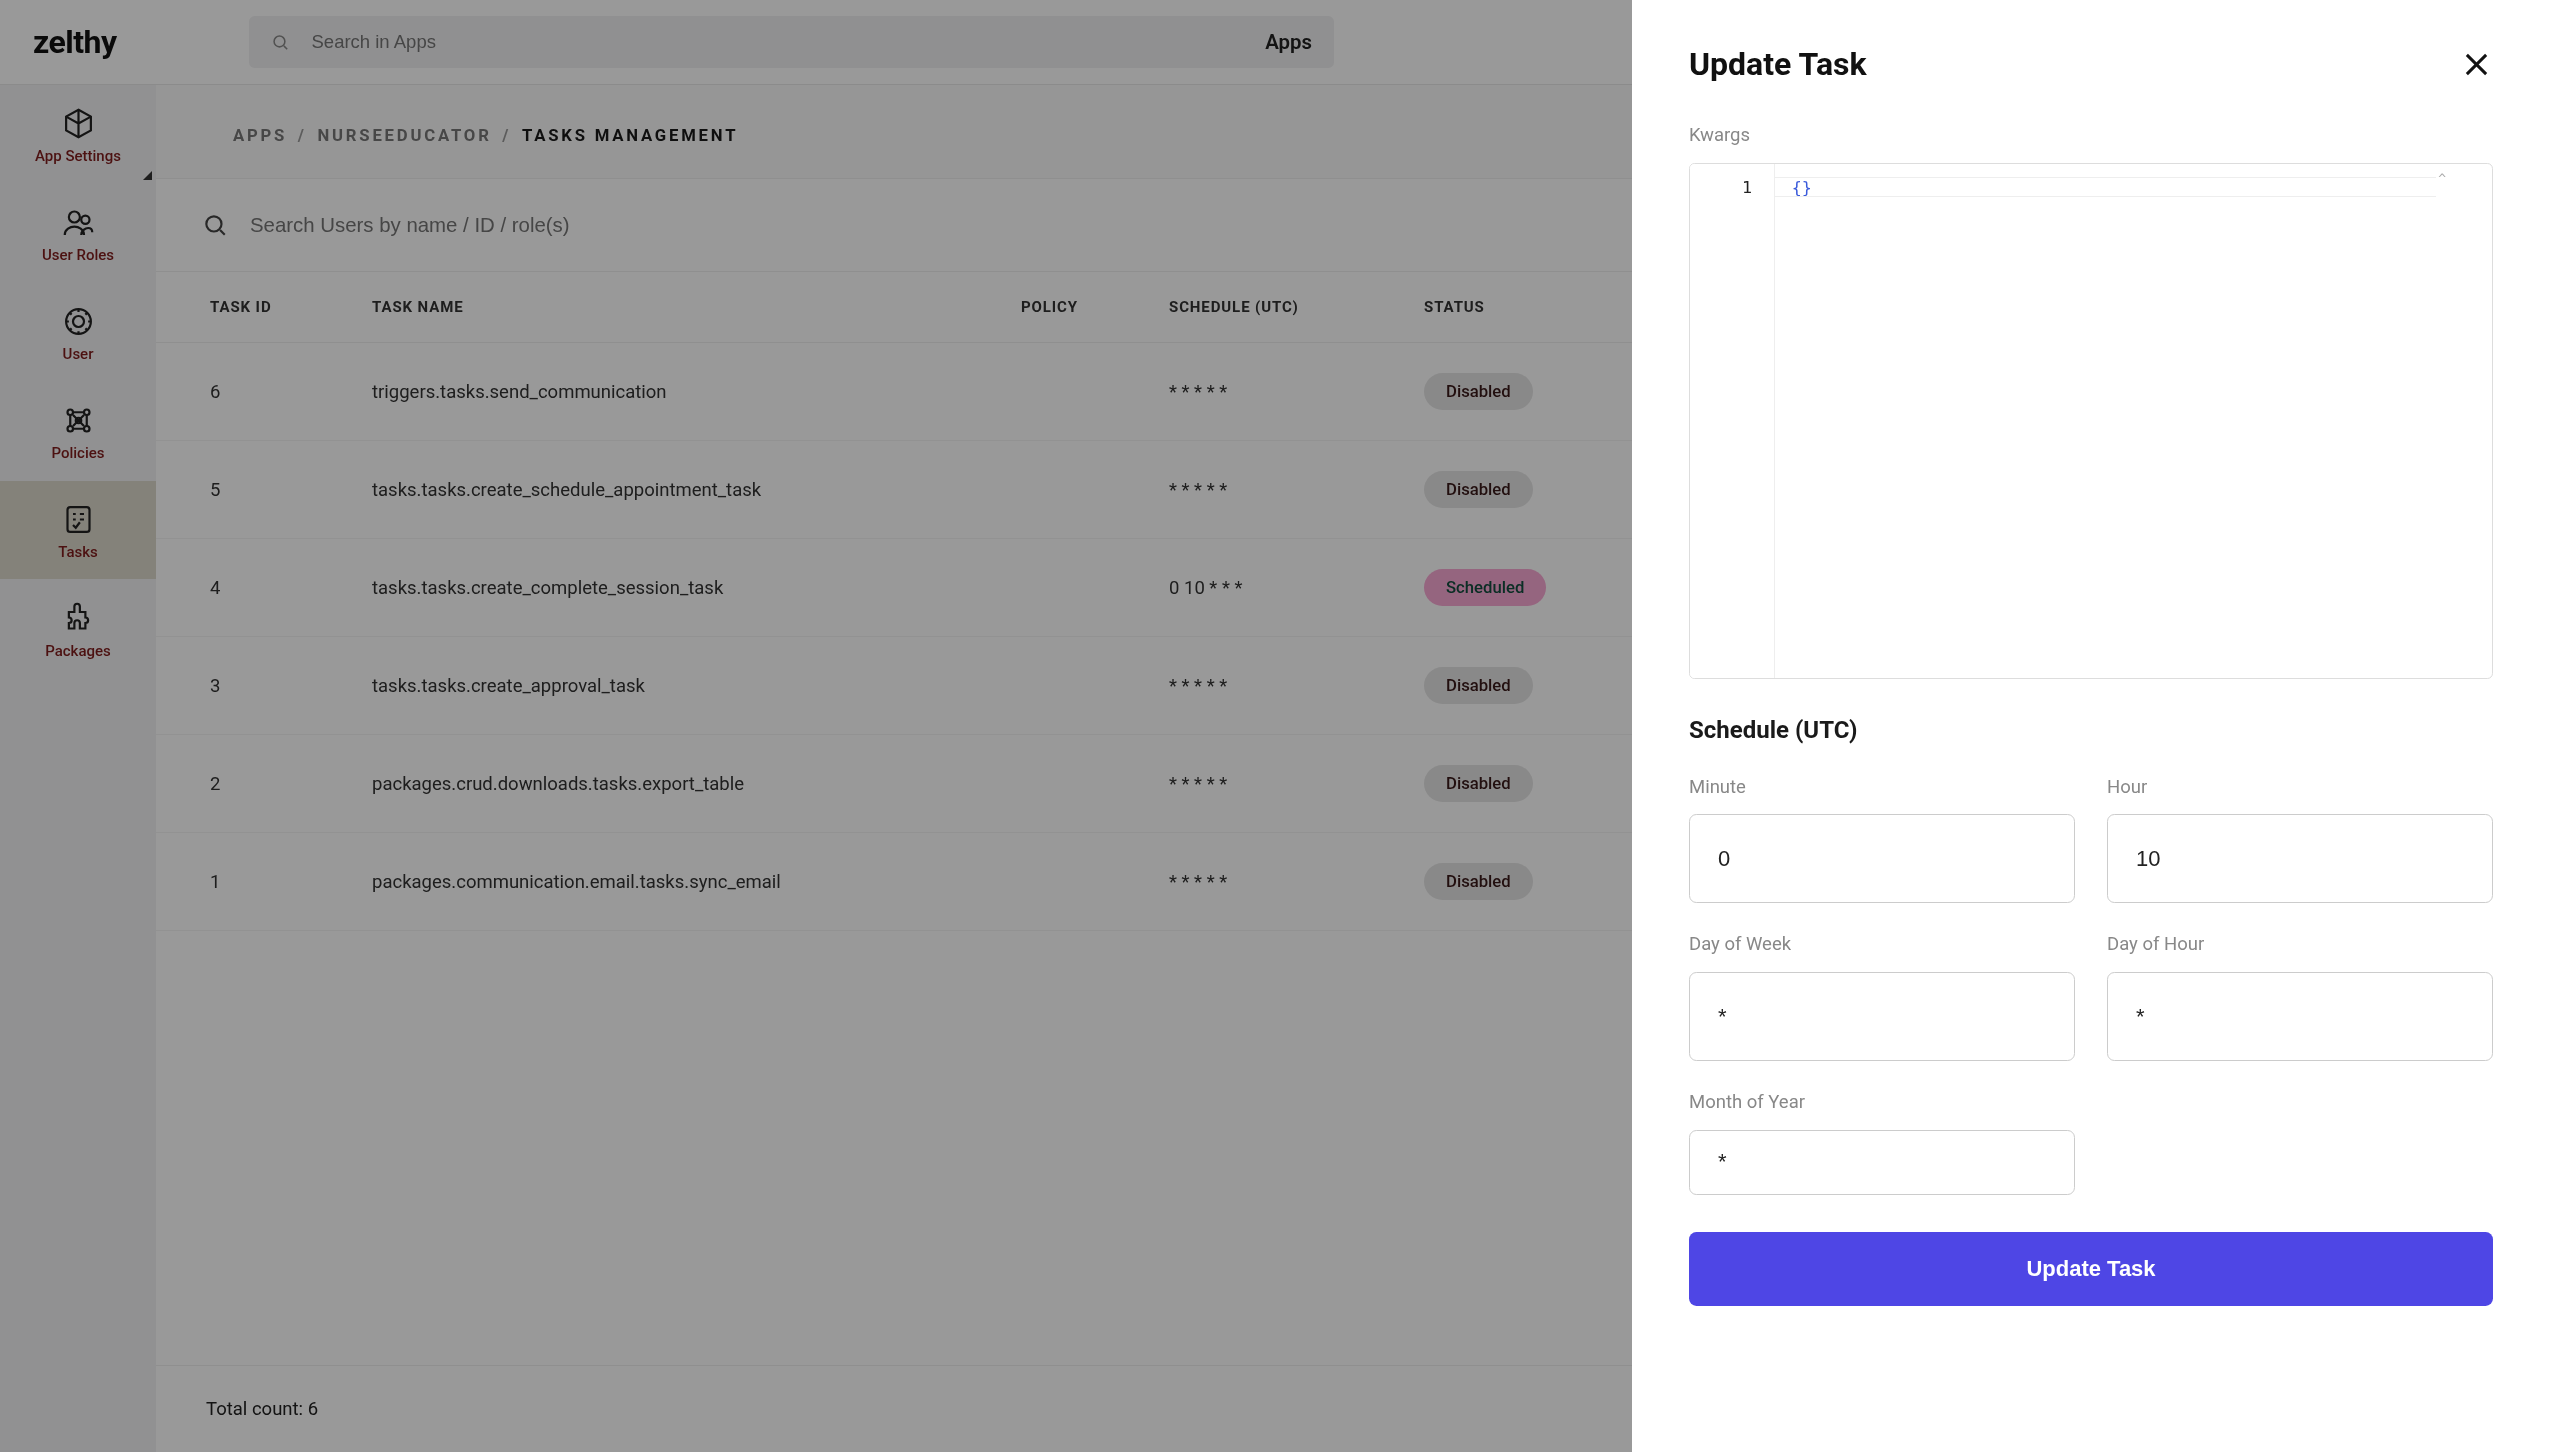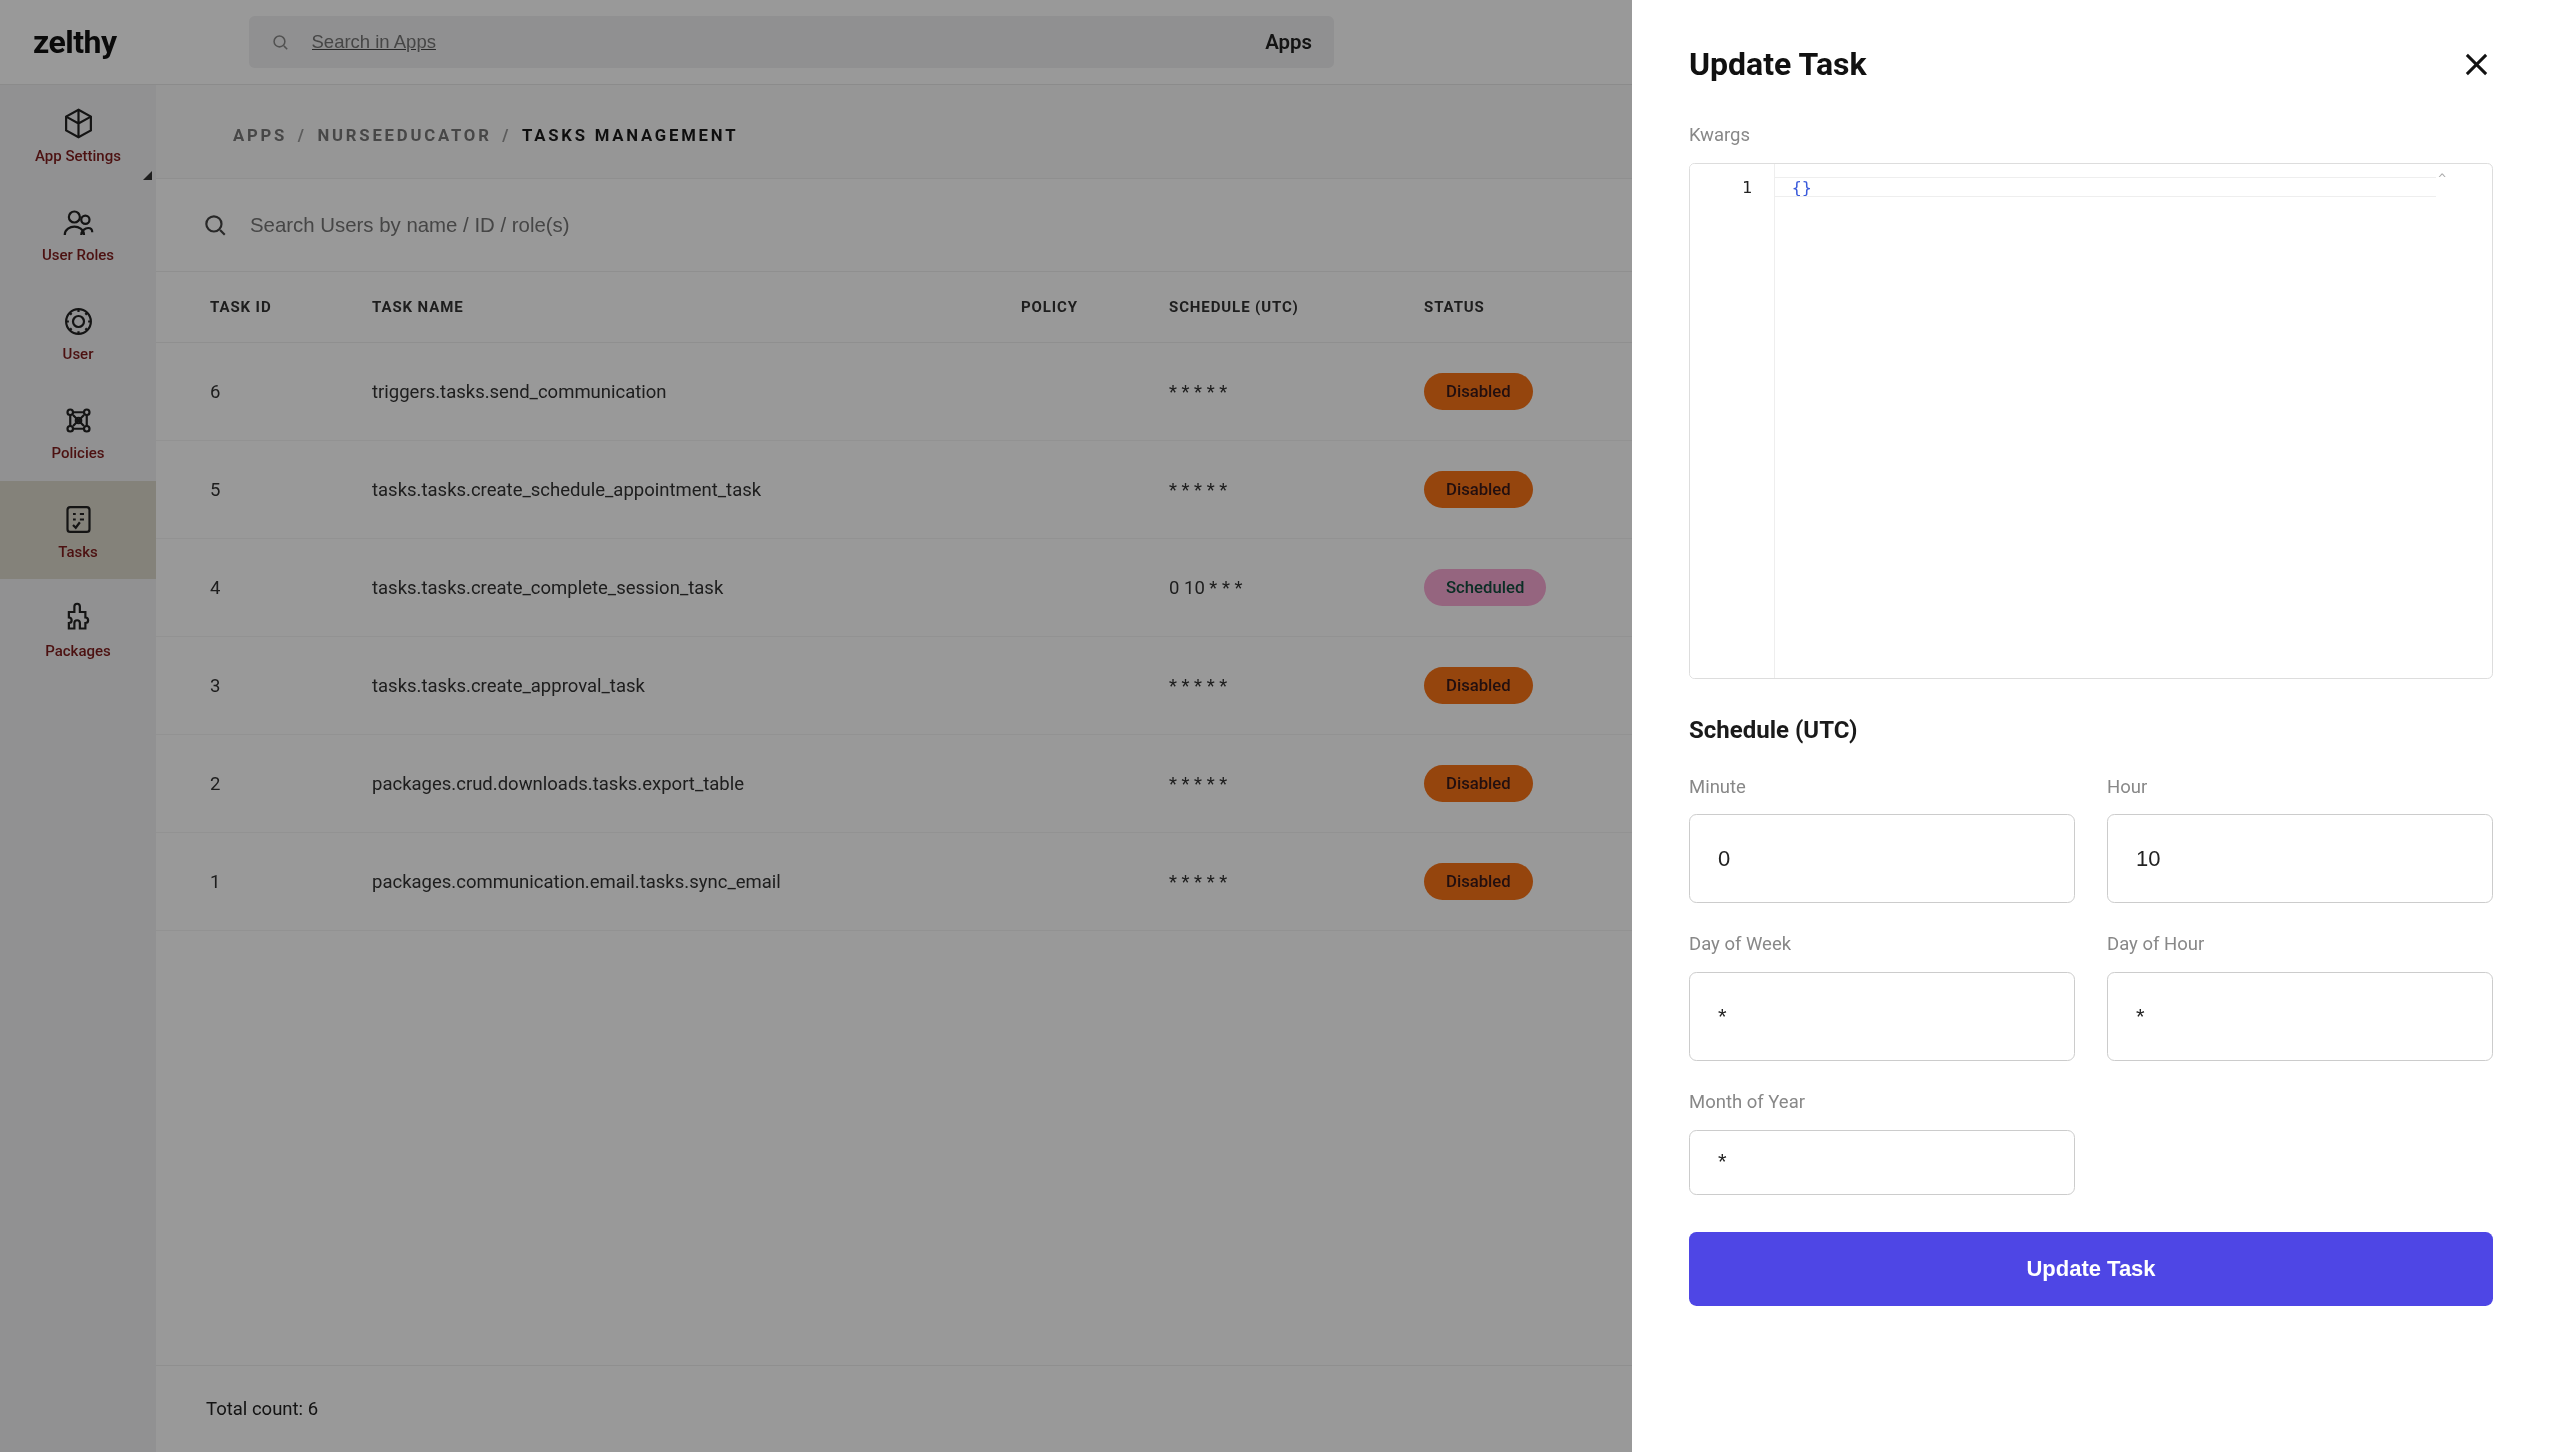--- a/index.html
+++ b/index.html
@@ -5,21 +5,21 @@
 * { box-sizing: border-box; margin: 0; padding: 0; }
 body { font-family: -apple-system, BlinkMacSystemFont, "Segoe UI", Roboto, sans-serif; font-size: 13px; color: #1a1a1a; background: #fff; overflow: hidden; }
 .app { display: flex; flex-direction: column; width: 2550px; height: 1452px; position: relative; }
 
 
 .topbar { height: 85px; display: flex; align-items: center; background: #fff; border-bottom: 0.9px solid #e8e8e8; }
 .logo { width: 156px; padding-left: 33px; font-size: 32px; font-weight: 700; letter-spacing: -0.5px; color: #111; }
 .search-wrap { flex: 1; display: flex; align-items: center; padding-left: 93px; padding-right: 37px; }
 .search-box { display: flex; align-items: center; background: #f1f1f2; border-radius: 5.6px; height: 52px; width: 1085px; padding: 0 22px; }
 .search-box .si { margin-right: 22px; color: #888; }
-.search-box input { flex: 1; border: none; background: transparent; font-size: 18.5px; color: #444; outline: none; text-decoration: underline; }
+.search-box input { flex: 1; border: none; background: transparent; font-size: 18.5px; color: #444; outline: none; }
 .search-apps { margin-left: auto; font-size: 20.4px; font-weight: 600; color: #222; }
 
 
 .below { flex: 1; display: flex; }
 
 
 .sidebar { width: 156px; background: #f2f2f3; display: flex; flex-direction: column; align-items: stretch; }
 .navitem { display: flex; flex-direction: column; align-items: center; padding: 22px 0 18.5px; cursor: pointer; color: #7f1d1d; }
 .navitem.active { background: #ddd9cc; }
 .navitem .icon { width: 33px; height: 33px; margin-bottom: 7.4px; }
@@ -41,21 +41,21 @@
 
 .thead { display: flex; padding: 26px 56px 26px 54px; border-bottom: 0.9px solid #eee; font-size: 15px; font-weight: 700; letter-spacing: 0.9px; color: #333; }
 .col-id { width: 162px; }
 .col-name { width: 649px; }
 .col-policy { width: 148px; }
 .col-sched { width: 255px; }
 .col-status { width: 241px; }
 
 .trow { display: flex; align-items: center; height: 98px; padding: 0 56px 0 54px; border-bottom: 0.9px solid #f3f3f3; font-size: 18.5px; color: #333; }
 .badge { display: inline-flex; align-items: center; justify-content: center; height: 37px; padding: 0 22px; border-radius: 18.5px; font-size: 16.7px; font-weight: 500; }
-.badge.disabled { background: #f97316; color: #3a1a1a; }
+.badge.disabled { background: #e5e5e5; color: #3a1a1a; }
 .badge.scheduled { background: #f9a8d4; color: #134d3e; }
 
 .footer { margin-top: auto; padding: 32px 50px; border-top: 0.9px solid #eee; font-size: 18.5px; color: #222; }
 
 
 .overlay { position: absolute; inset: 0; background: rgba(0,0,0,0.40); z-index: 10; }
 
 
 .panel { position: absolute; top: 0; right: 0; width: 918px; height: 100%; background: #fff; z-index: 20; padding: 45px 57px 37px 57px; display: flex; flex-direction: column; }
 .panel-hd { display: flex; align-items: center; margin-bottom: 35px; }

